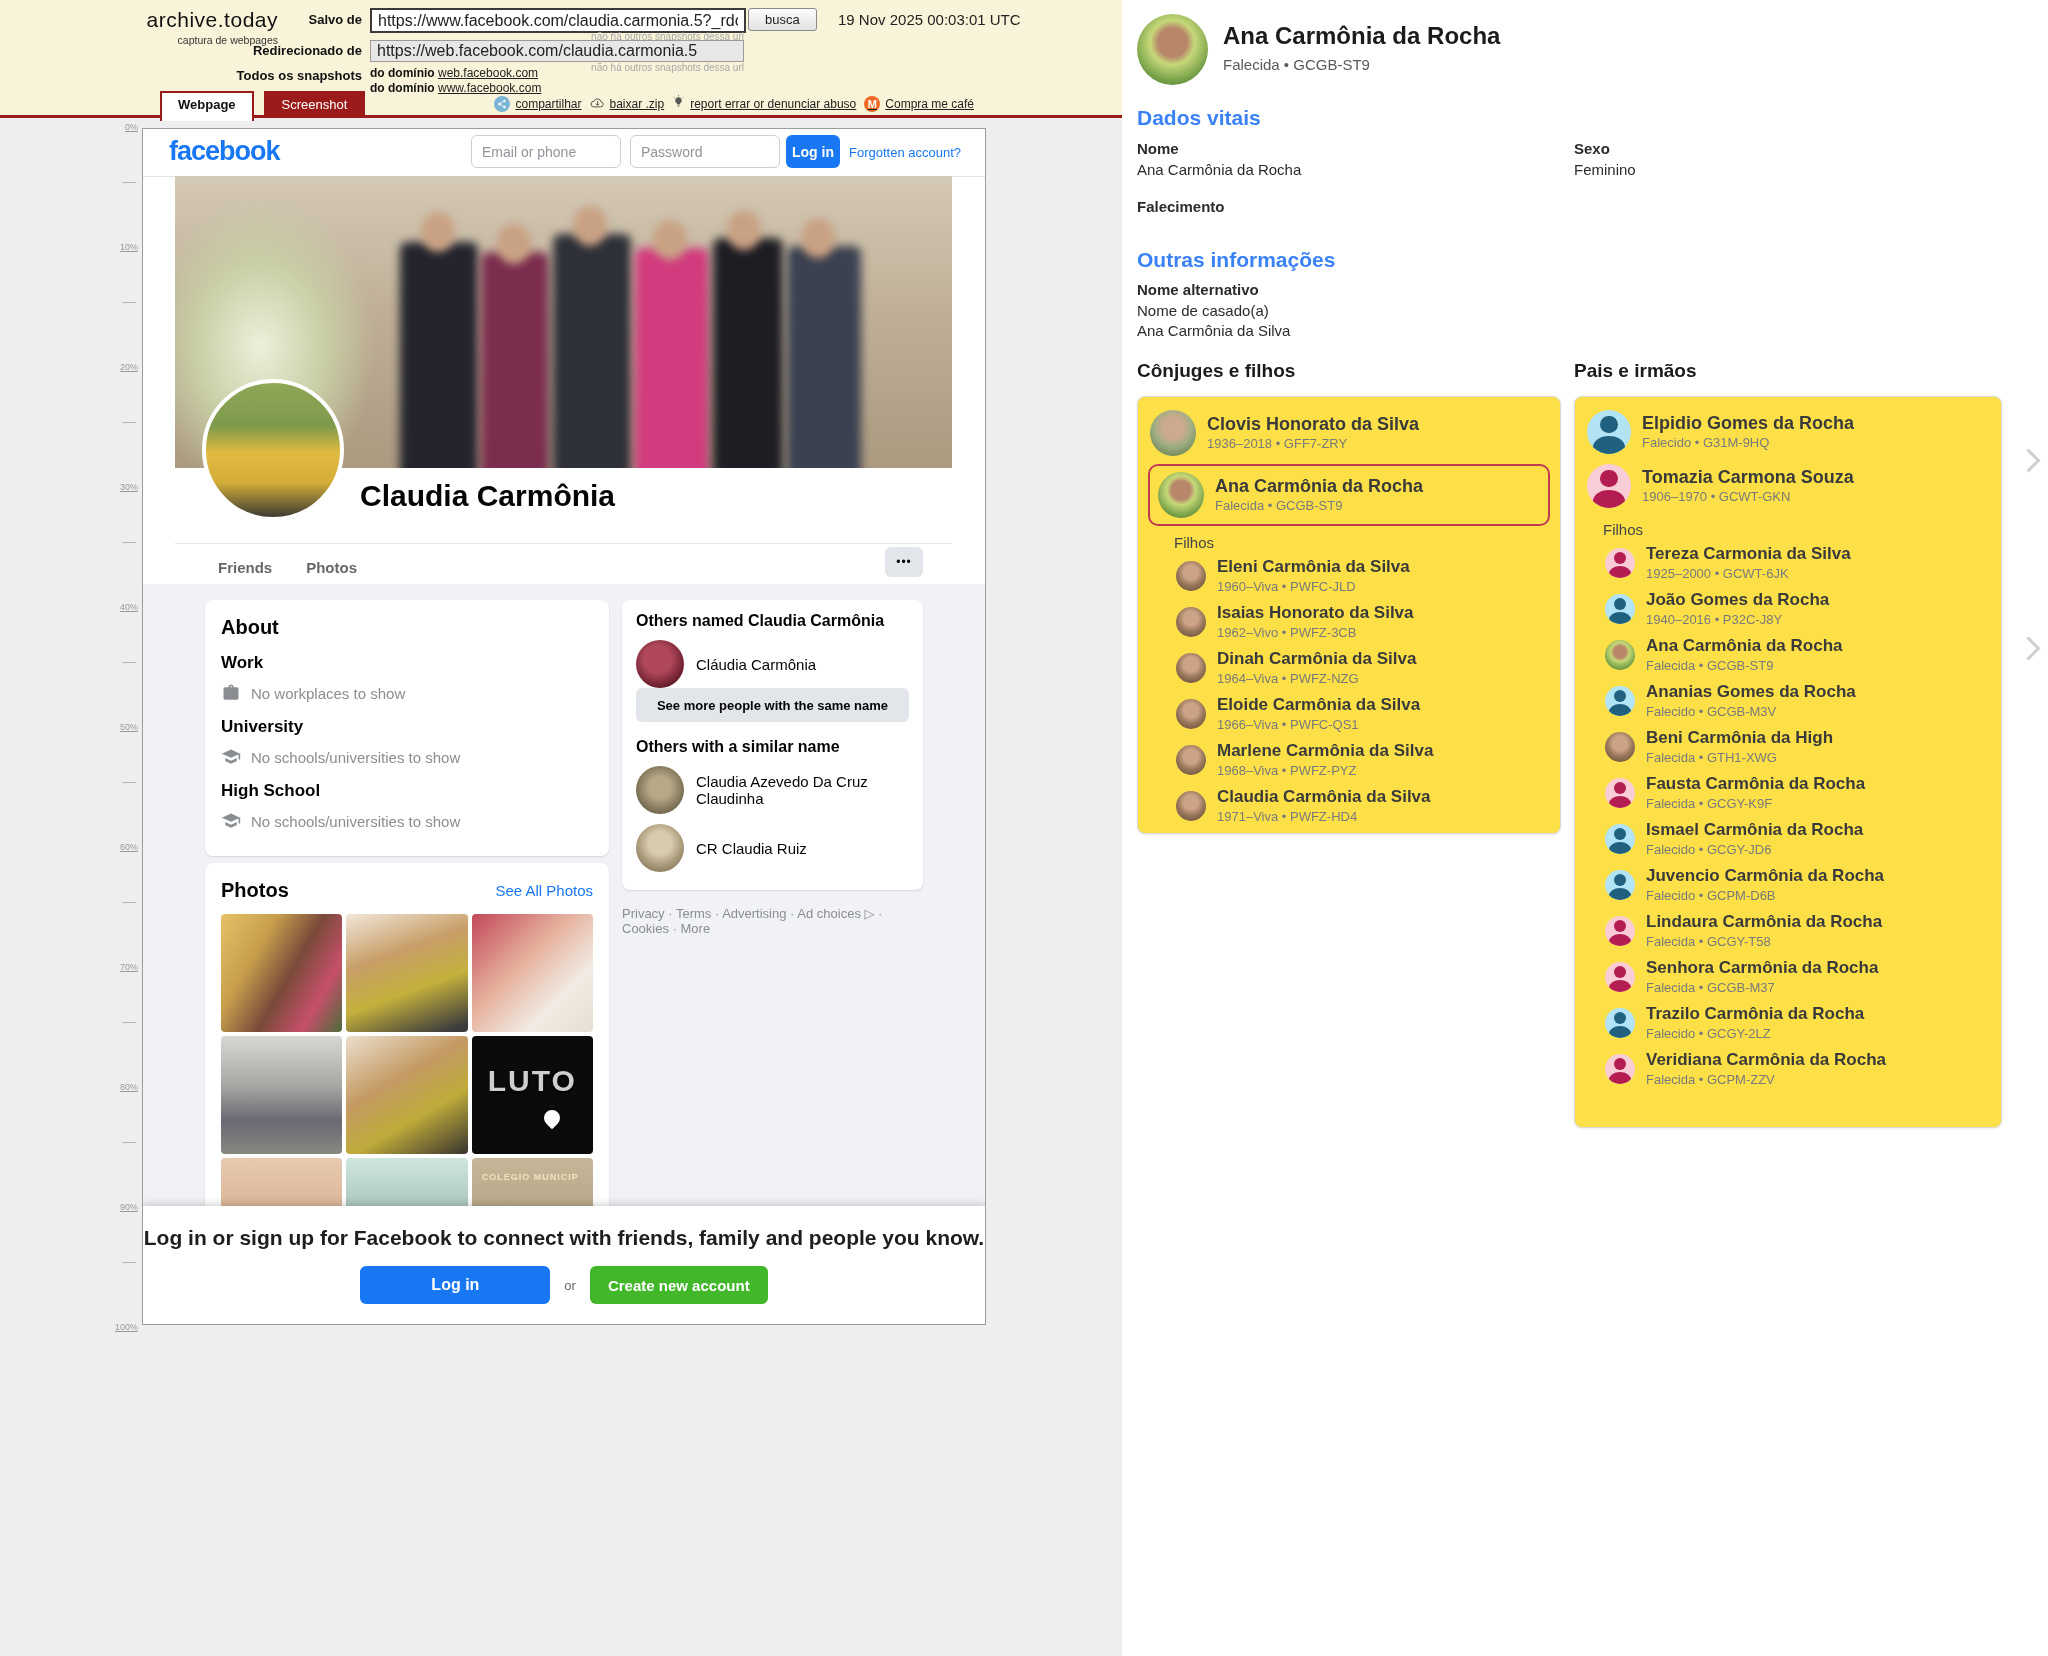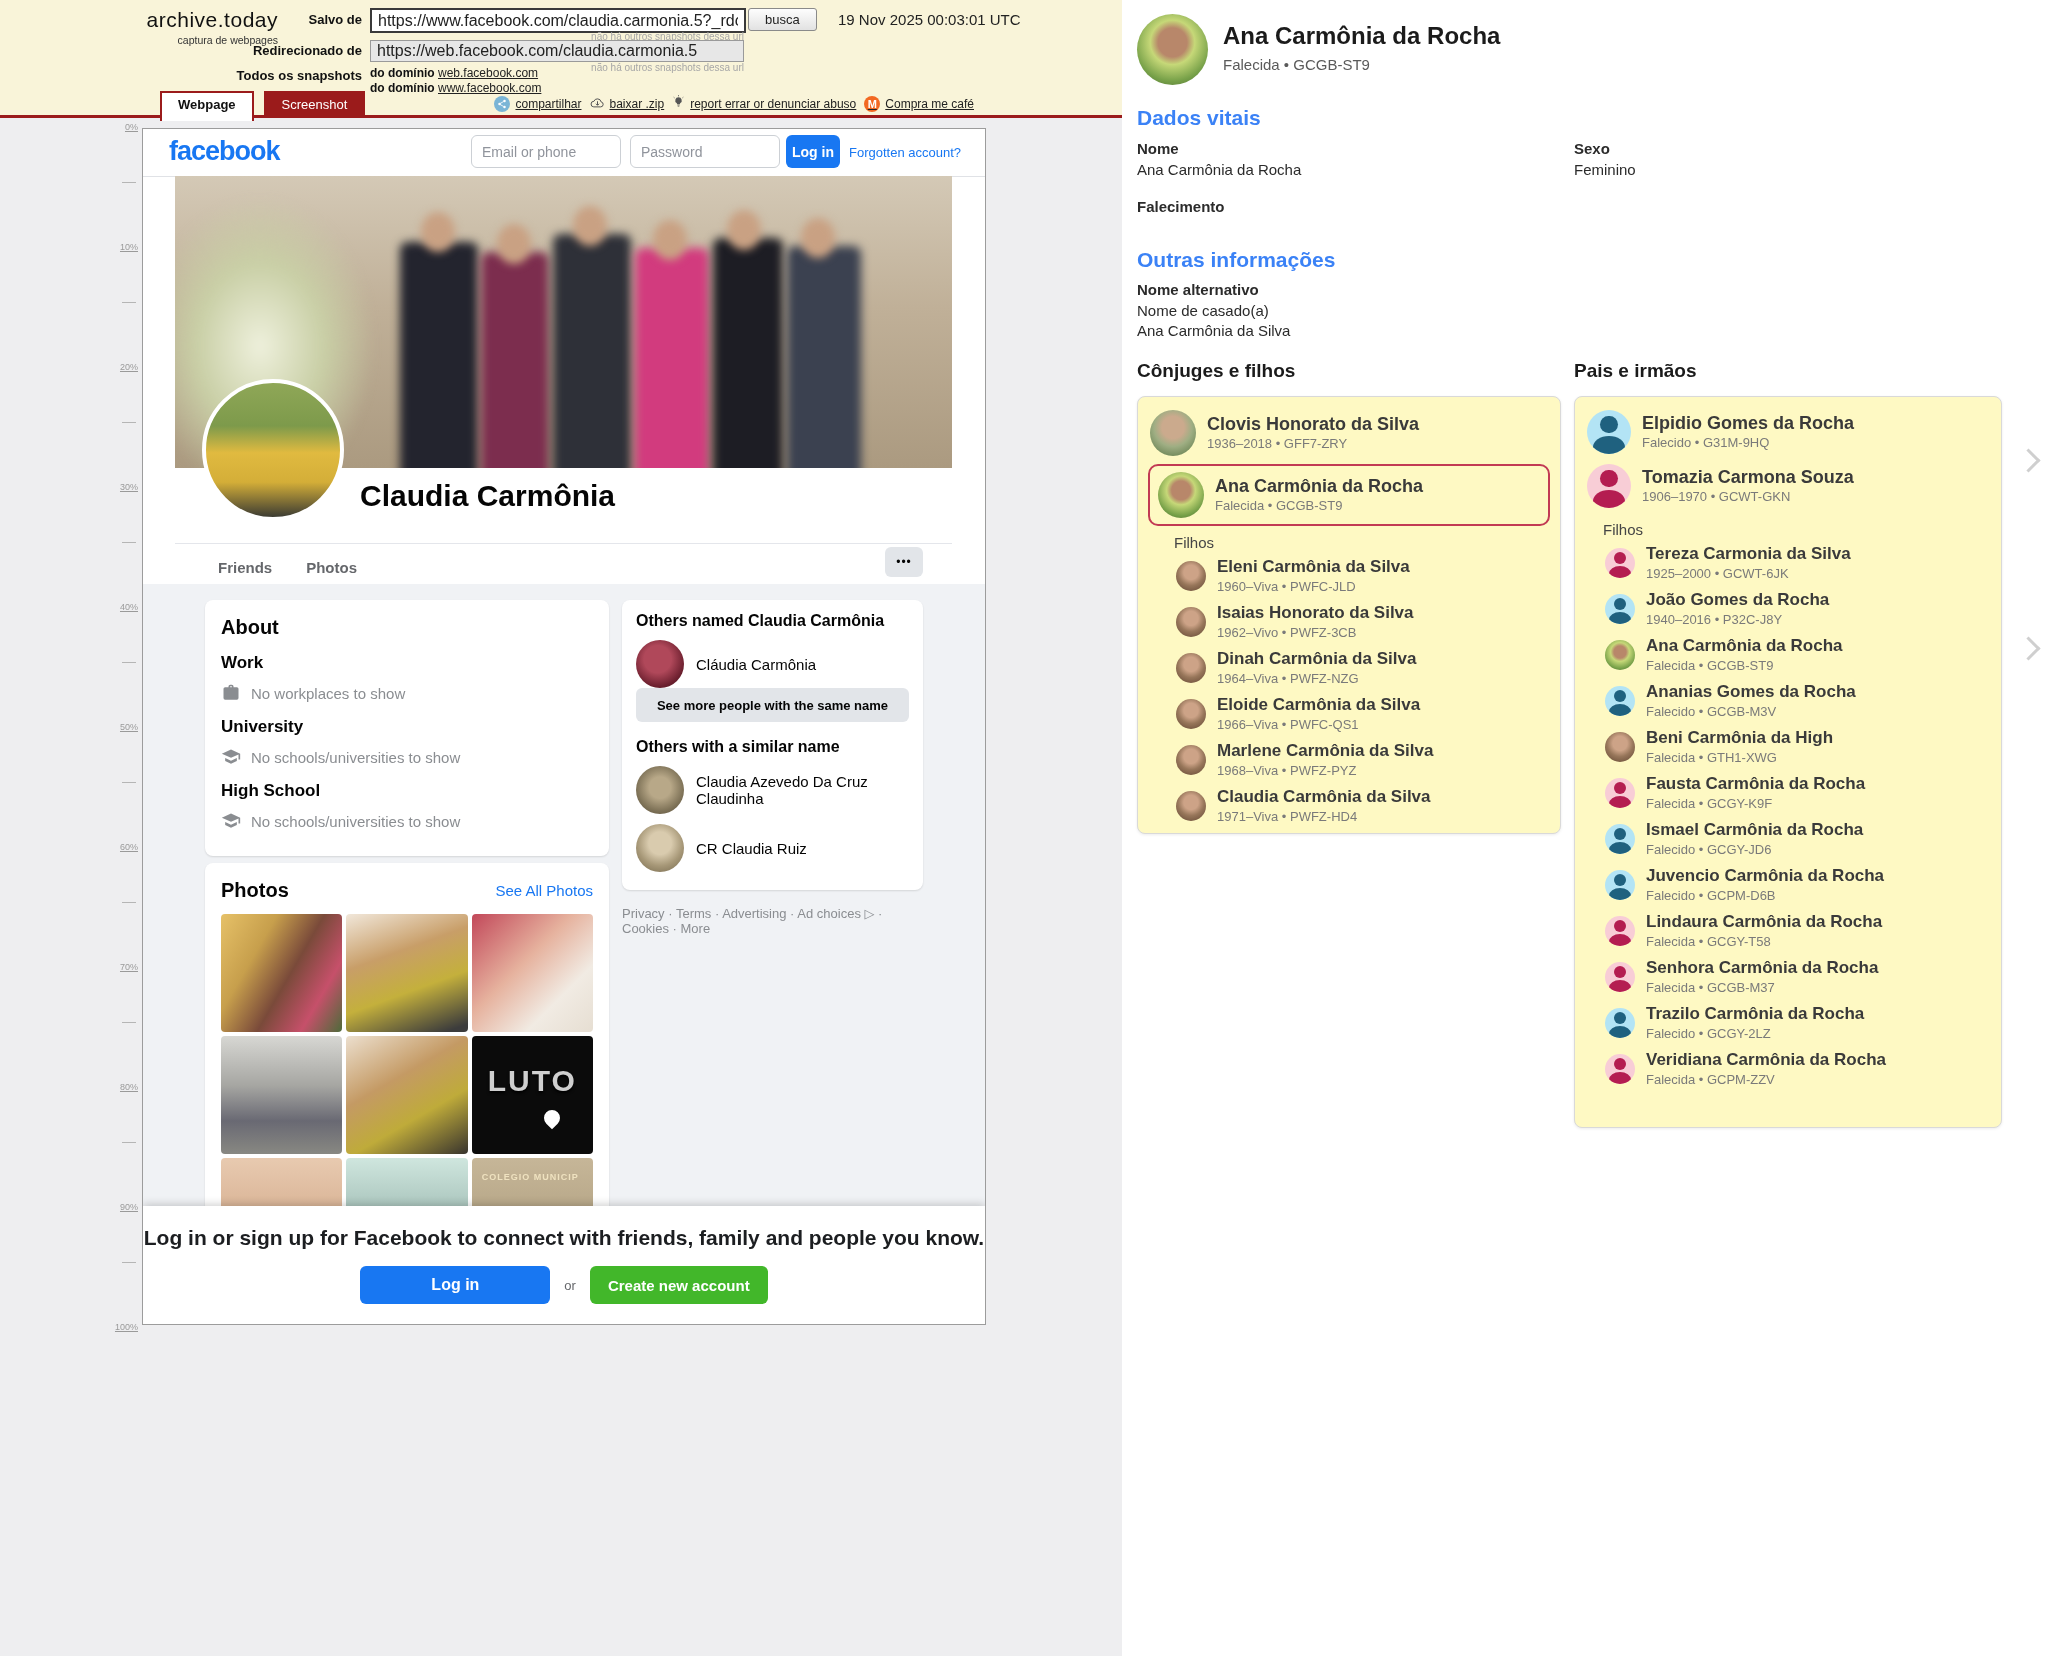--- a/index.html
+++ b/index.html
@@ -111,21 +111,21 @@
               font-size:15px;font-weight:bold;cursor:pointer}
   
   .right-pane{position:absolute;left:1122px;top:0;width:926px;height:1656px;background:#fff;color:#2b2b2b}
   .g-avatar{position:absolute;left:15px;top:14px;width:71px;height:71px;border-radius:50%}
   .g-name{position:absolute;left:101px;top:22px;font-size:24px;font-weight:bold;color:#1b1b1b}
   .g-status{position:absolute;left:101px;top:56px;font-size:15px;color:#5a5a5a}
   .g-h1{position:absolute;font-size:21px;font-weight:bold;color:#3b82f6}
   .g-lbl{position:absolute;font-size:15px;font-weight:bold;color:#2b2b2b}
   .g-val{position:absolute;font-size:15px;color:#2b2b2b}
   .g-h2{position:absolute;font-size:19px;font-weight:bold;color:#1b1b1b}
-  .gcard{position:absolute;background:#fef9c3;border:1px solid #d9d9d9;border-radius:8px;
+  .gcard{position:absolute;background:#fde047;border:1px solid #d9d9d9;border-radius:8px;
          box-shadow:0 1px 3px rgba(0,0,0,.08);padding:8px 10px;box-sizing:border-box;overflow:hidden}
   .prow{display:flex;gap:11px;align-items:center;padding:5px 2px;cursor:pointer}
   .prow.small{padding:4px 2px}
   .ptxt{display:block;min-width:0}
   .pname{display:block;font-size:17px;font-weight:bold;color:#3a3a3a;line-height:20px;white-space:nowrap}
   .prow.big .pname{font-size:18px}
   .pdet{display:block;font-style:normal;font-size:13px;color:#7a7a7a;line-height:16px;margin-top:2px}
   .kids-lbl{margin:8px 0 2px 26px;font-size:15px;color:#454545}
   .kids{margin-left:26px}
   .kids2{margin-left:18px}

